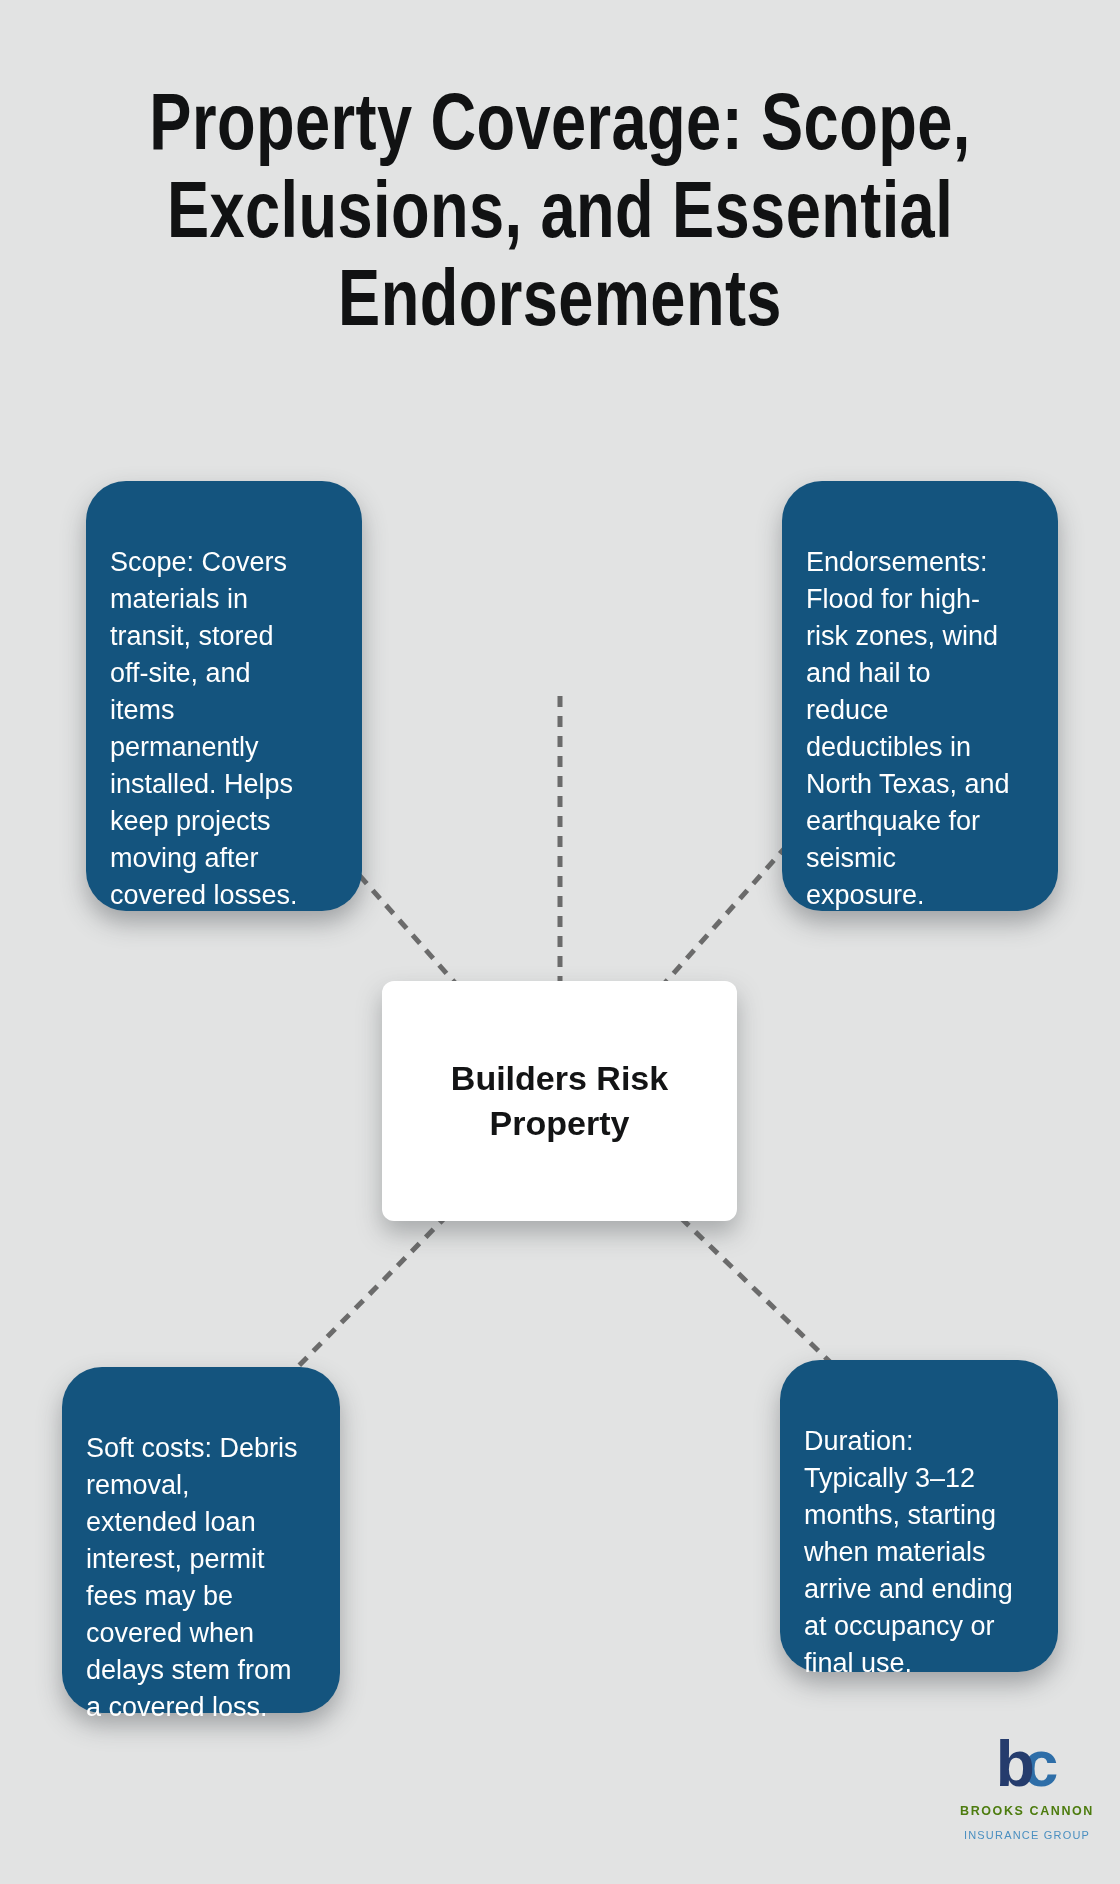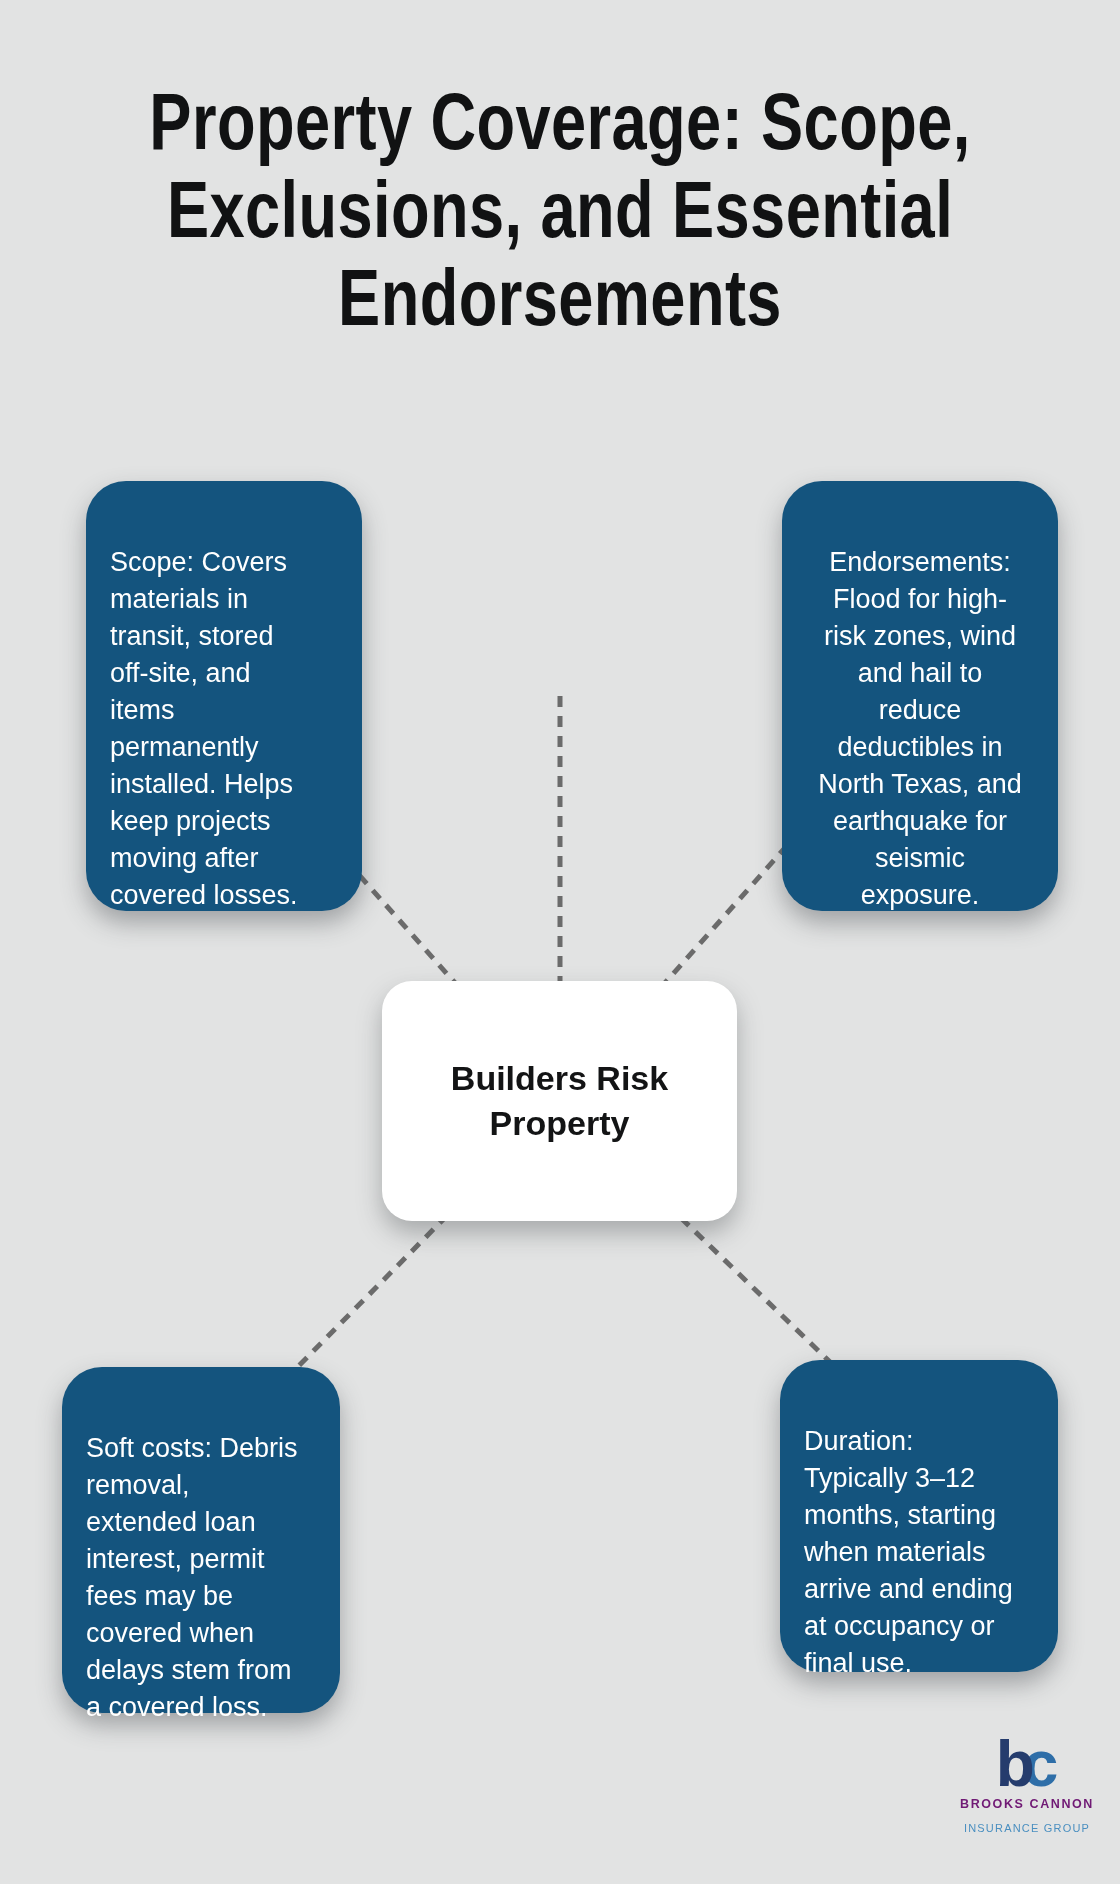--- a/index.html
+++ b/index.html
@@ -52,32 +52,32 @@
     color: #ffffff;
     font-size: 27px;
     line-height: 37px;
     padding: 26px 24px;
     white-space: pre-line;
     box-shadow: 0 12px 24px rgba(80, 84, 88, 0.45);
     z-index: 2;
   }
   .card-scope        { left: 62px;  top: 481px;  width: 276px; height: 430px; margin-left: 24px; }
   .card-exclusions   { left: 422px; top: 481px;  width: 276px; height: 430px; }
-  .card-endorsements { left: 782px; top: 481px;  width: 276px; height: 430px; text-align: center; }
+  .card-endorsements { left: 782px; top: 481px;  width: 276px; height: 430px; }
   .card-soft-costs   { left: 62px;  top: 1367px; width: 278px; height: 346px; }
   .card-duration     { left: 780px; top: 1360px; width: 278px; height: 312px; }
 
   
   .center-node {
     position: absolute;
     left: 382px; top: 981px;
     width: 355px; height: 240px;
     box-sizing: border-box;
     background: #ffffff;
-    border-radius: 30px;
+    border-radius: 12px;
     z-index: 2;
     display: flex;
     align-items: center;
     justify-content: center;
     text-align: center;
     box-shadow: 0 12px 24px rgba(80, 84, 88, 0.40);
   }
   .center-node .label {
     font-weight: 700;
     font-size: 34px;
@@ -107,25 +107,25 @@
     position: relative;
     z-index: 2;
   }
   .monogram .mono-c {
     color: #2e6ea8;
     position: relative;
     z-index: 1;
     margin-left: -12px;
   }
   .logo-name {
-    margin-top: 3px;
+    margin-top: 10px;
     font-size: 12.5px;
     letter-spacing: 1.6px;
     font-weight: 600;
-    color: #701a75;
+    color: #4d7c0f;
     white-space: nowrap;
   }
   .logo-tagline {
     margin-top: 11px;
     font-size: 11px;
     letter-spacing: 1.2px;
     font-weight: 400;
     color: #4a8fc0;
     white-space: nowrap;
   }

